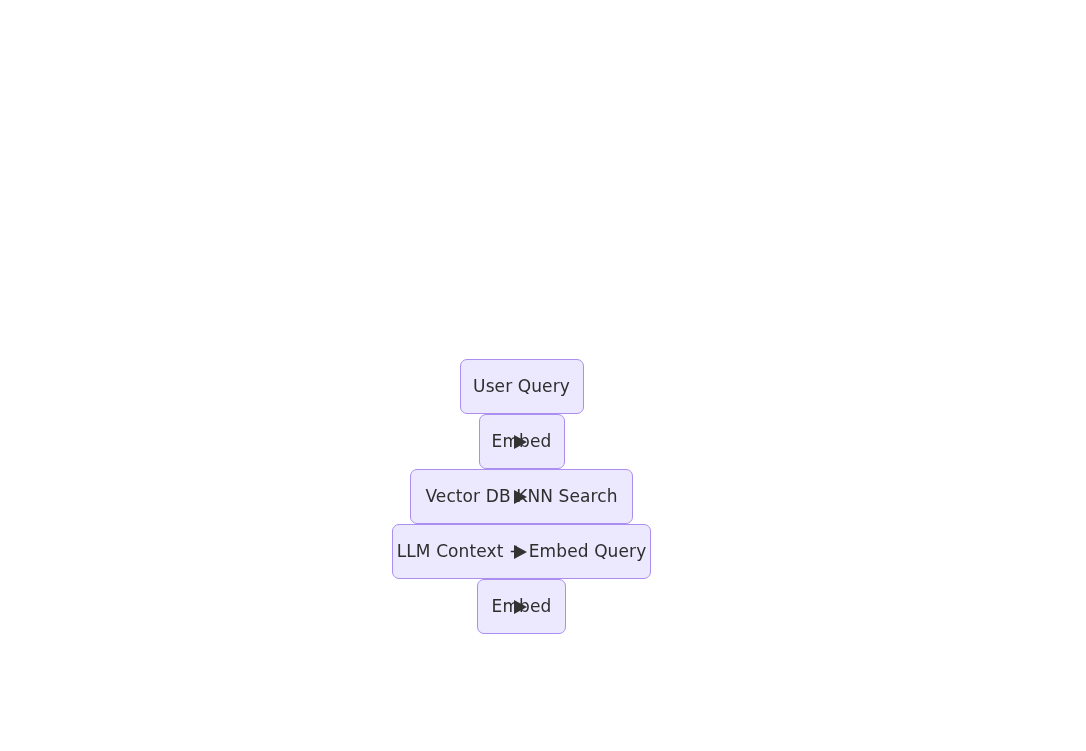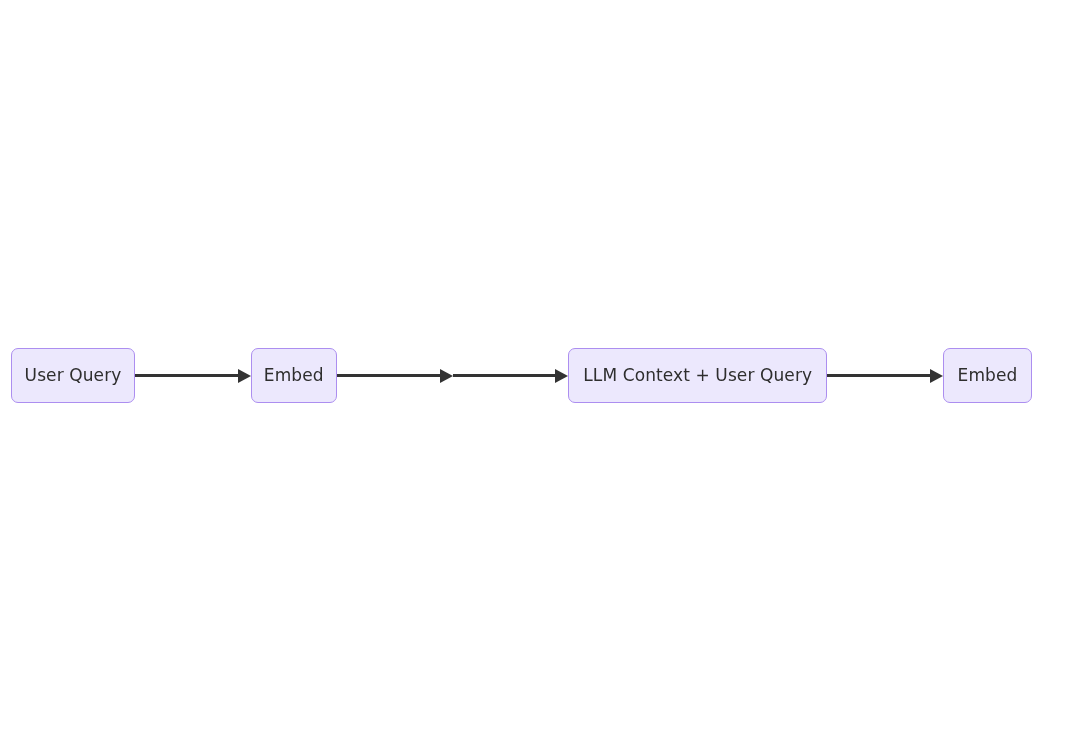--- a/index.html
+++ b/index.html
@@ -19,21 +19,21 @@
     height: 751px;
     background: #ffffff;
   }
   .flow-row {
     position: absolute;
     left: 0;
     top: 348px;
     width: 1043px;
     height: 55px;
     display: flex;
-    flex-direction: row;
+    flex-direction: column;
     align-items: center;
   }
   .node {
     box-sizing: border-box;
     height: 55px;
     background: #ece8fd;
     border: 1.4px solid #ac8ef0;
     border-radius: 7px;
     display: flex;
     align-items: center;
@@ -101,28 +101,31 @@
 
     <div class="node node-w-1">
       <span class="node-label">Embed</span>
     </div>
 
     <div class="edge">
       <div class="edge-line"></div>
       <div class="edge-head"></div>
     </div>
 
+    <div class="node node-w-2">
+      <span class="node-label">Vector DB KNN Search</span>
+    </div>
 
     <div class="edge">
       <div class="edge-line"></div>
       <div class="edge-head"></div>
     </div>
 
     <div class="node node-w-3">
-      <span class="node-label">LLM Context + User Query</span>
+      <span class="node-label">LLM Context + Embed Query</span>
     </div>
 
     <div class="edge">
       <div class="edge-line"></div>
       <div class="edge-head"></div>
     </div>
 
     <div class="node node-w-4">
       <span class="node-label">Embed</span>
     </div>

